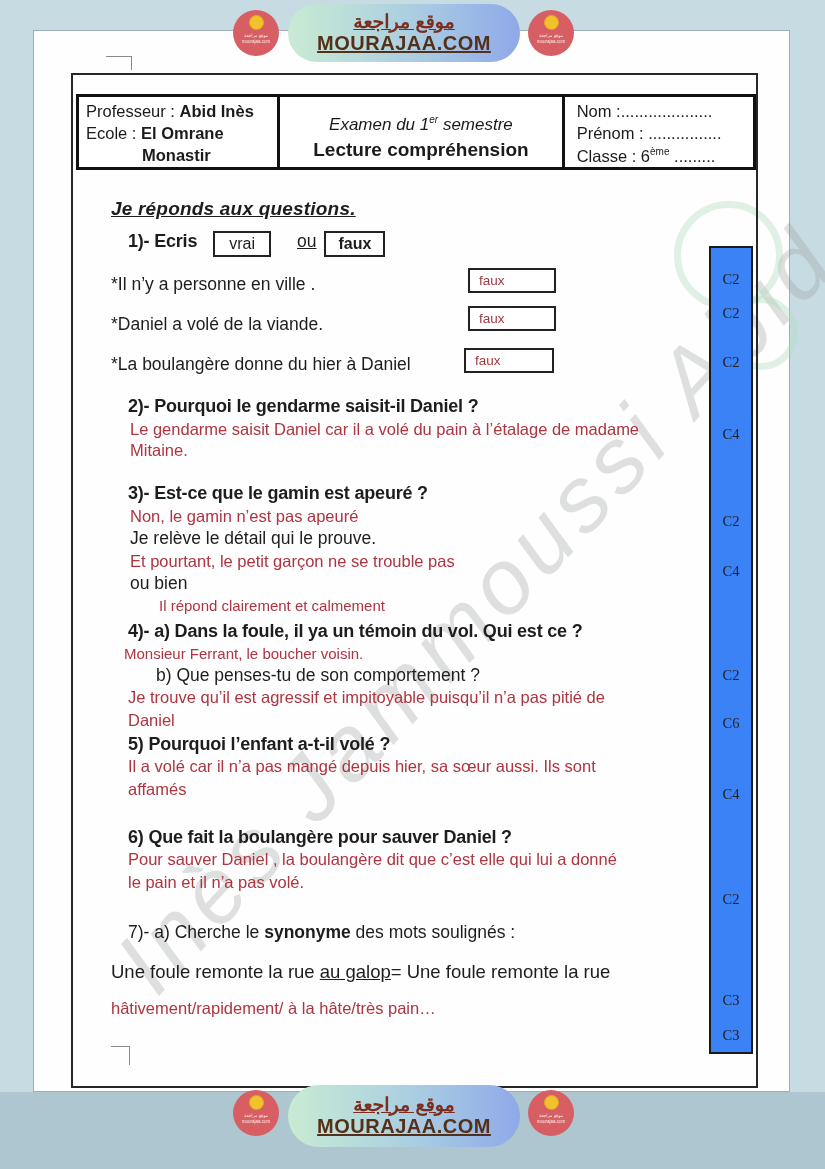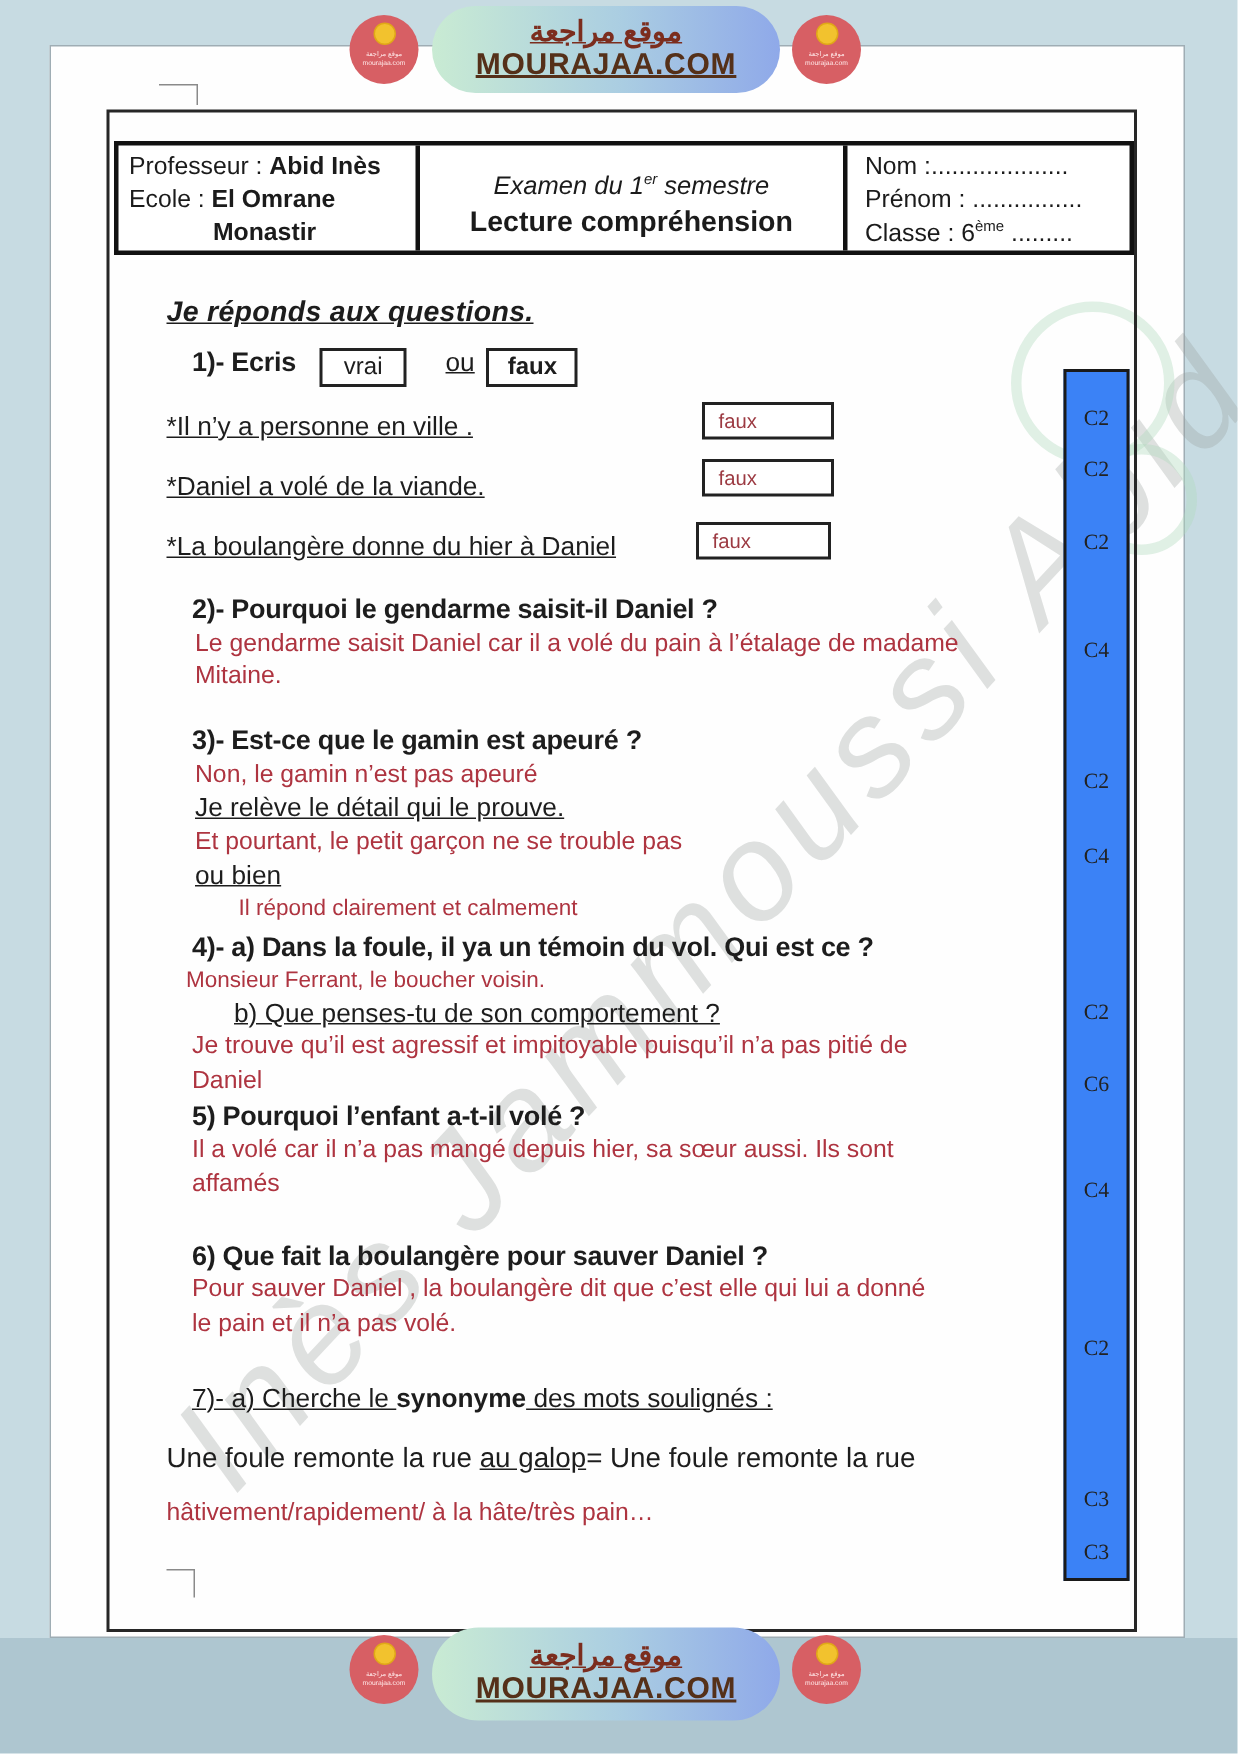--- a/index.html
+++ b/index.html
@@ -65,21 +65,21 @@
   .hcell-3{width:190px;padding-left:12px;}
   .hcell b{font-weight:bold;}
   .hcell-1 .third{padding-left:56px;font-weight:bold;}
   .exam-line{font-style:italic;font-size:17px;margin-top:12px;}
   .lecture-line{font-weight:bold;font-size:19px;margin-top:1px;}
   sup{font-size:10px;}
   
   .line{position:absolute;white-space:nowrap;color:#1d1d1d;z-index:3;}
   .seg-title{font-size:19px;font-weight:bold;font-style:italic;text-decoration:underline;letter-spacing:.2px;}
   .seg-q{font-size:18px;font-weight:bold;letter-spacing:-.2px;}
-  .seg-t{font-size:17.5px;text-decoration:underline;}
+  .seg-t{font-size:17.5px;}
   .seg-b{font-size:17.5px;font-weight:bold;}
   .seg-r{font-size:16.5px;color:#ae3440;}
   .seg-rs{font-size:15px;color:#ae3440;}
   .seg-big{font-size:18.5px;}
   .seg-bigu{font-size:18.5px;text-decoration:underline;}
   .seg-box{
     display:inline-block;border:2px solid #222;padding:2px 14px;margin-left:16px;
     font-size:16px;vertical-align:-2px;background:#fff;
   }
   .seg-boxb{

